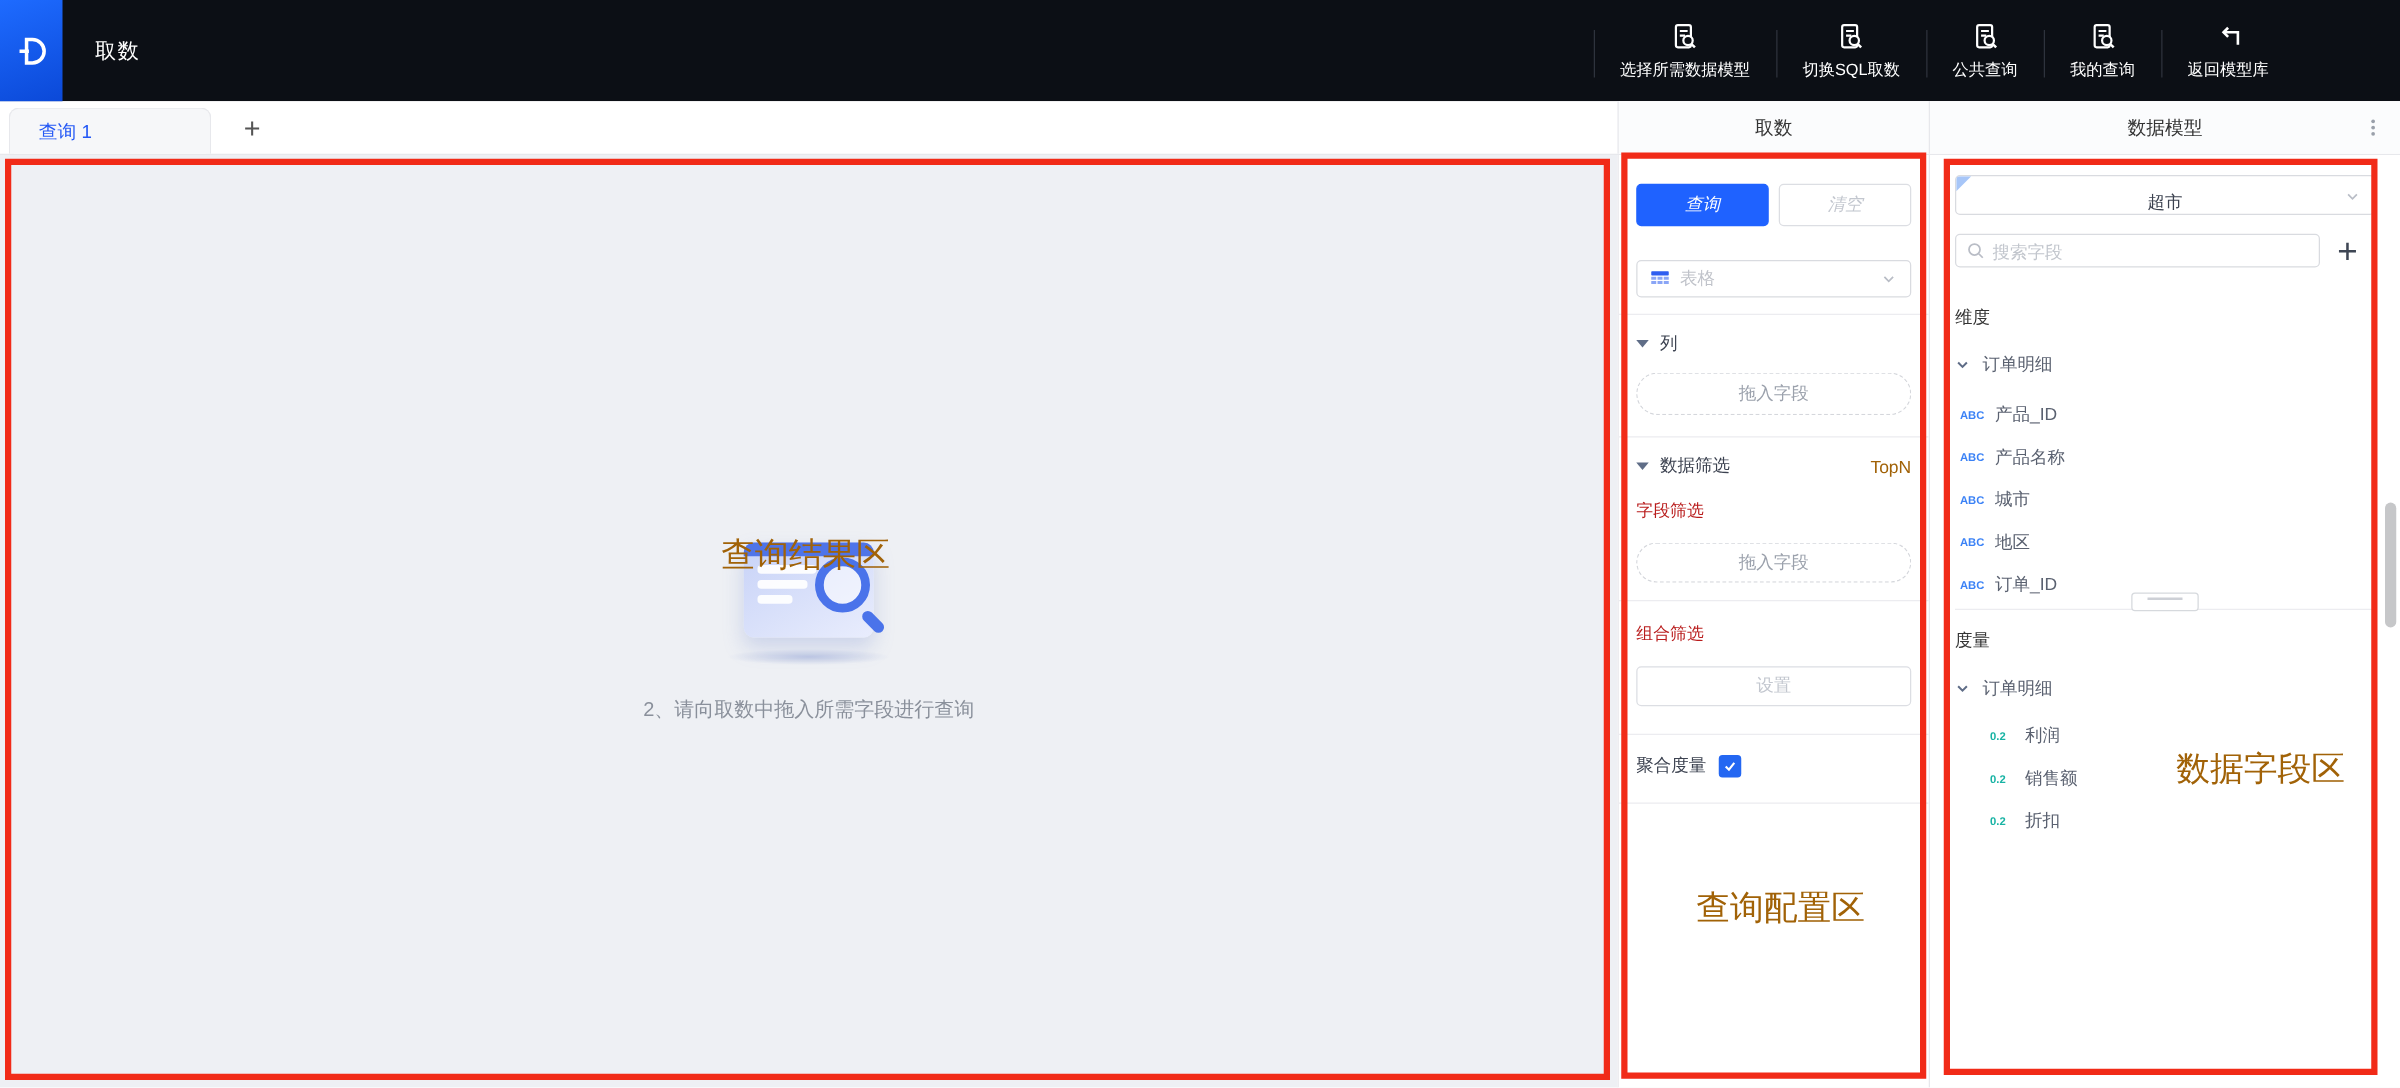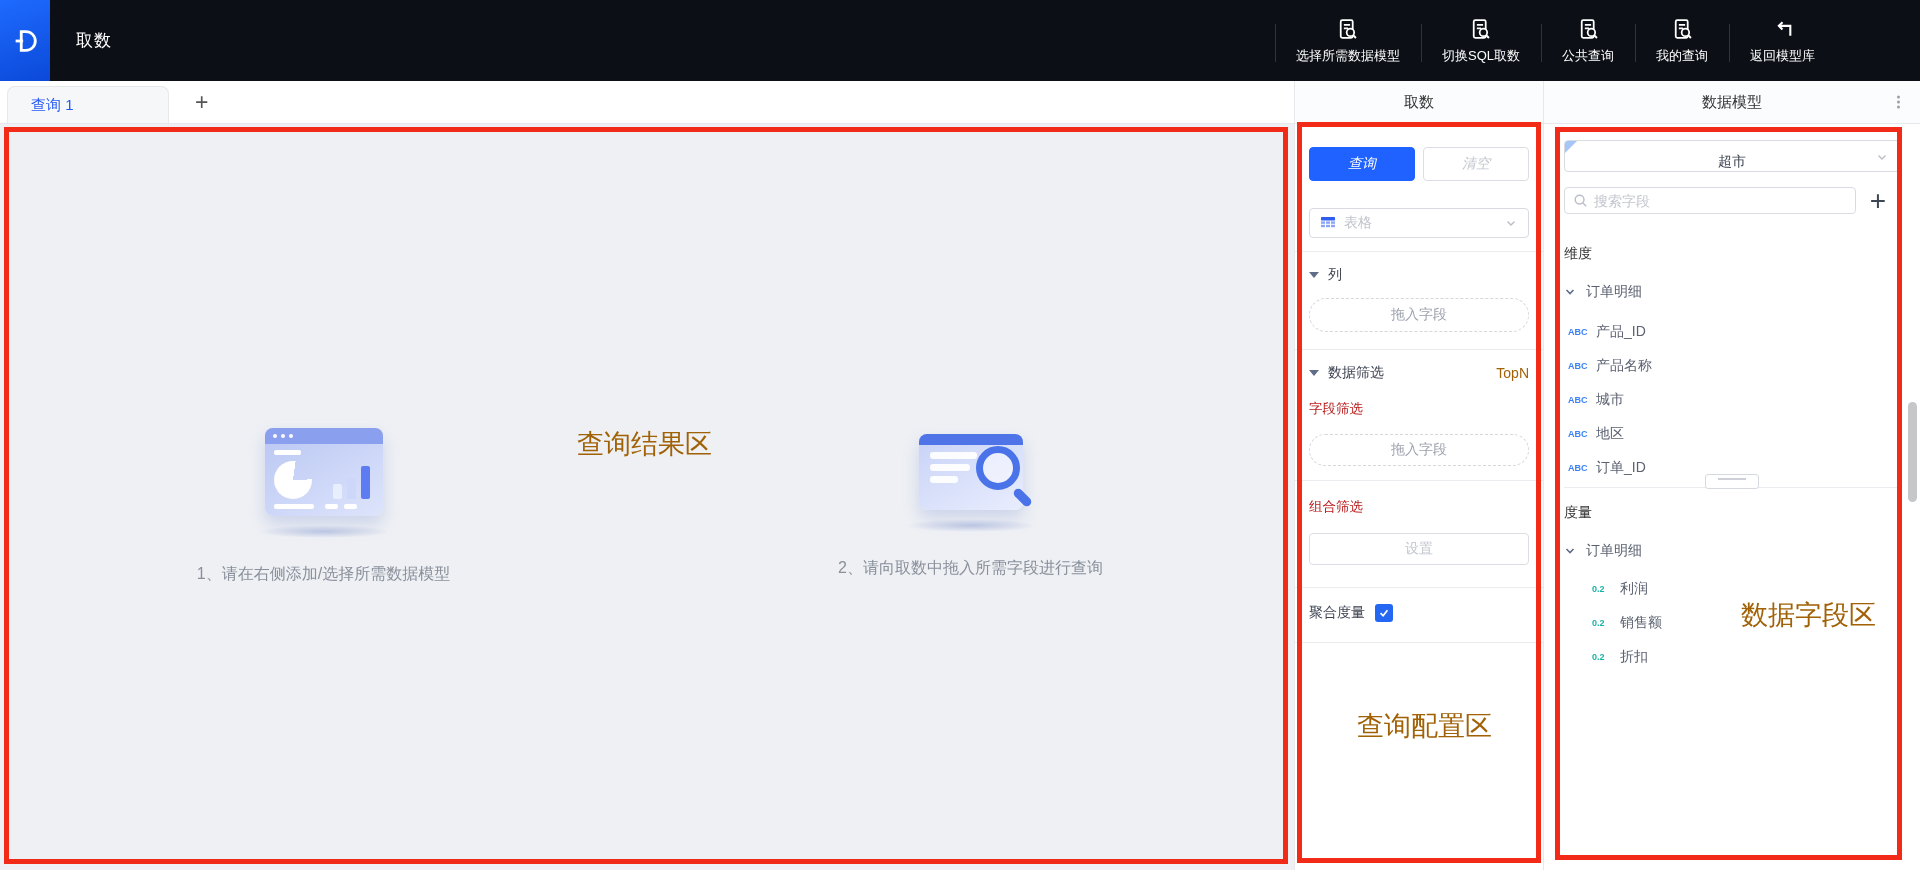--- a/index.html
+++ b/index.html
@@ -230,42 +230,20 @@
           <i></i>
           <i></i>
         </div>
     </div>
   </div>
 
   <div class="content">
 
     <div class="result-area">
       <div class="step">
-        <div class="card1">
-          <div class="c-bar"></div>
-          <div class="dots">
-              <i></i>
-              <i></i>
-              <i></i>
-            </div>
-          <div class="l-sm"></div>
-          <div class="pie"></div>
-          <div class="bars">
-              <i></i>
-              <i></i>
-              <i></i>
-            </div>
-          <div class="bl1"></div>
-            <div class="bl2"></div>
-            <div class="bl3"></div>
-        </div>
-        <div class="ill-shadow"></div>
-        <div class="caption">1、请在右侧添加/选择所需数据模型</div>
-      </div>
-      <div class="step">
         <div class="card2">
           <div class="c-bar"></div>
           <div class="ln ln1"></div>
             <div class="ln ln2"></div>
             <div class="ln ln3"></div>
           <div class="lens"></div>
           <div class="handle"></div>
         </div>
         <div class="ill-shadow"></div>
         <div class="caption">2、请向取数中拖入所需字段进行查询</div>

